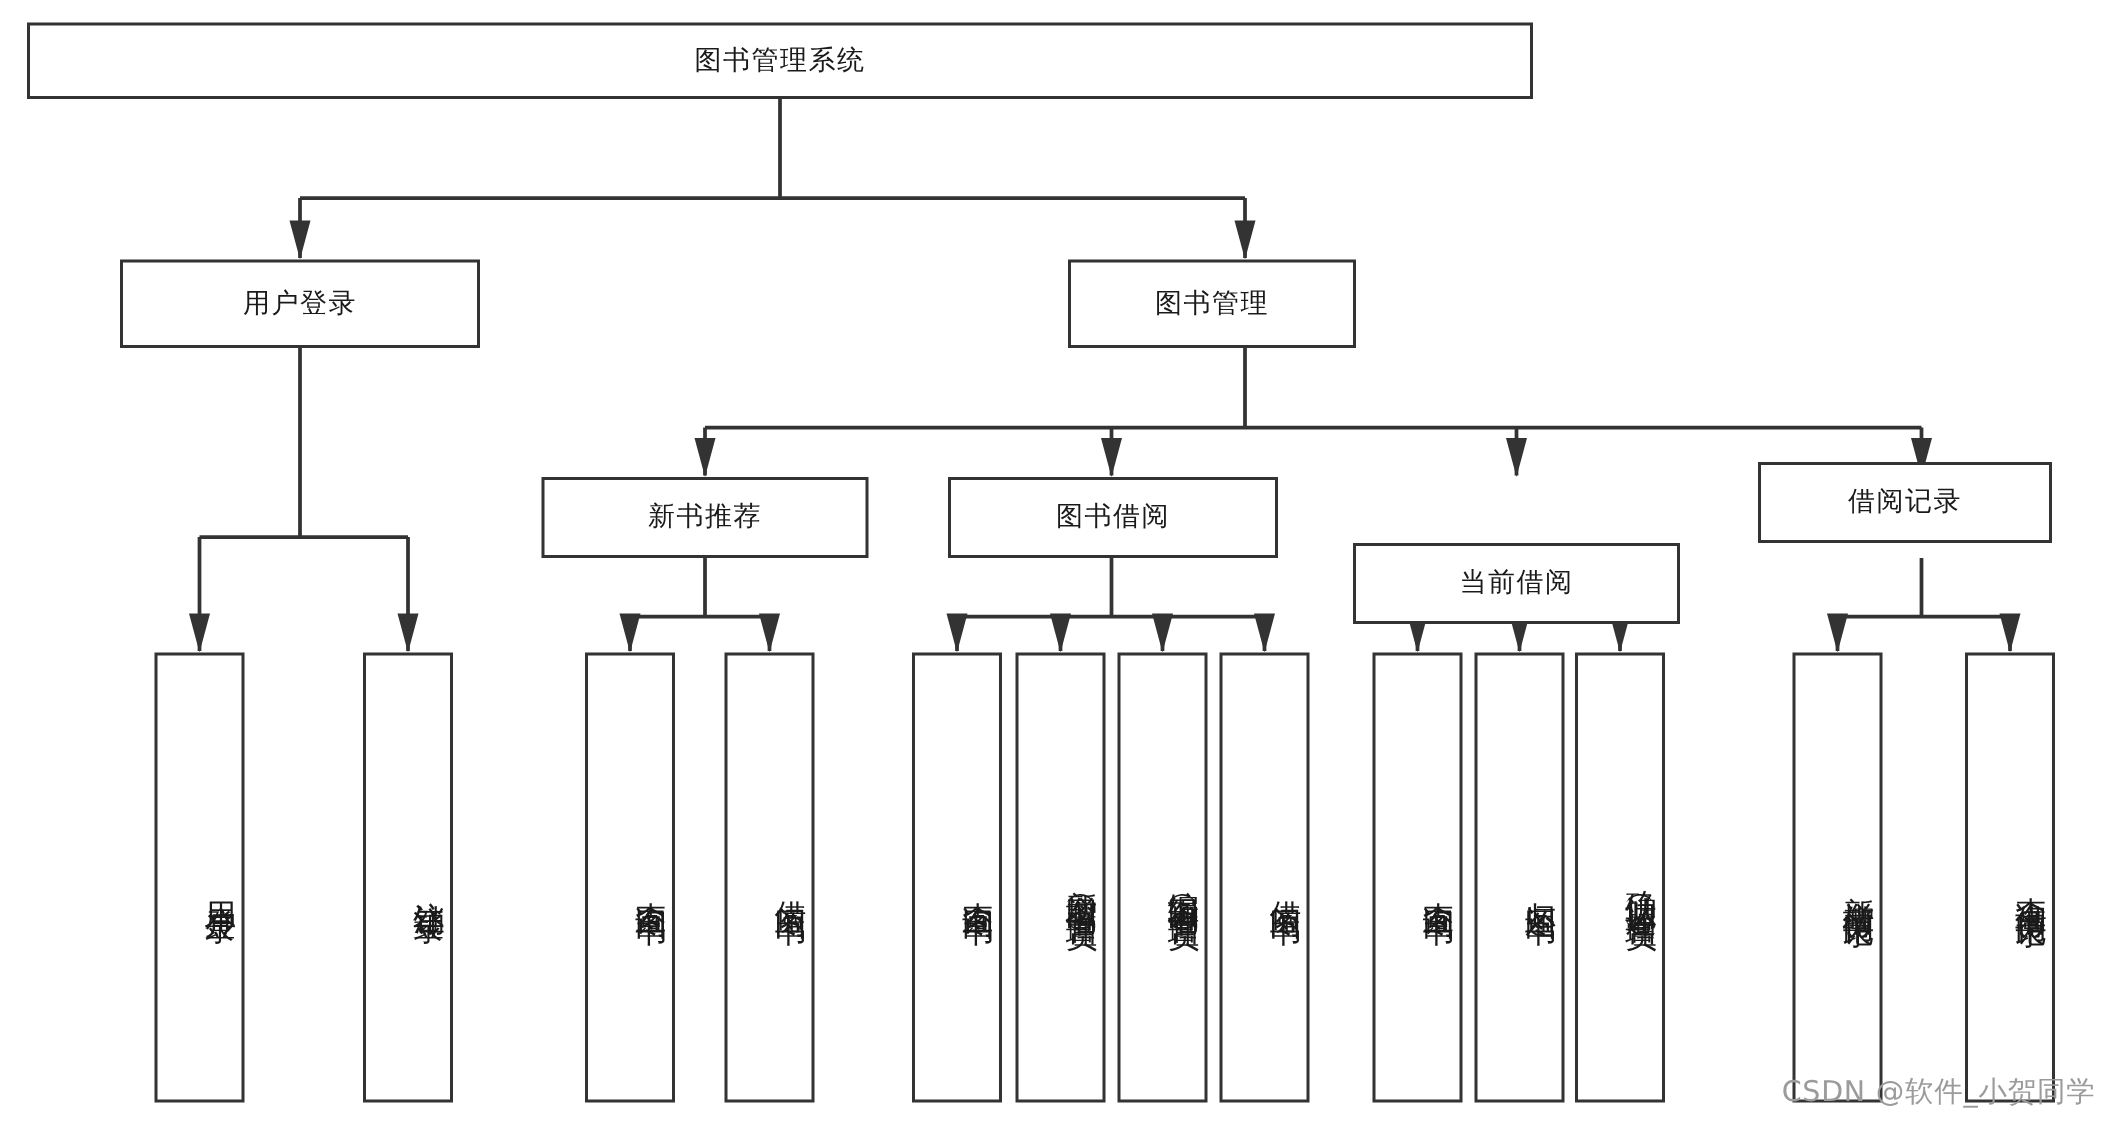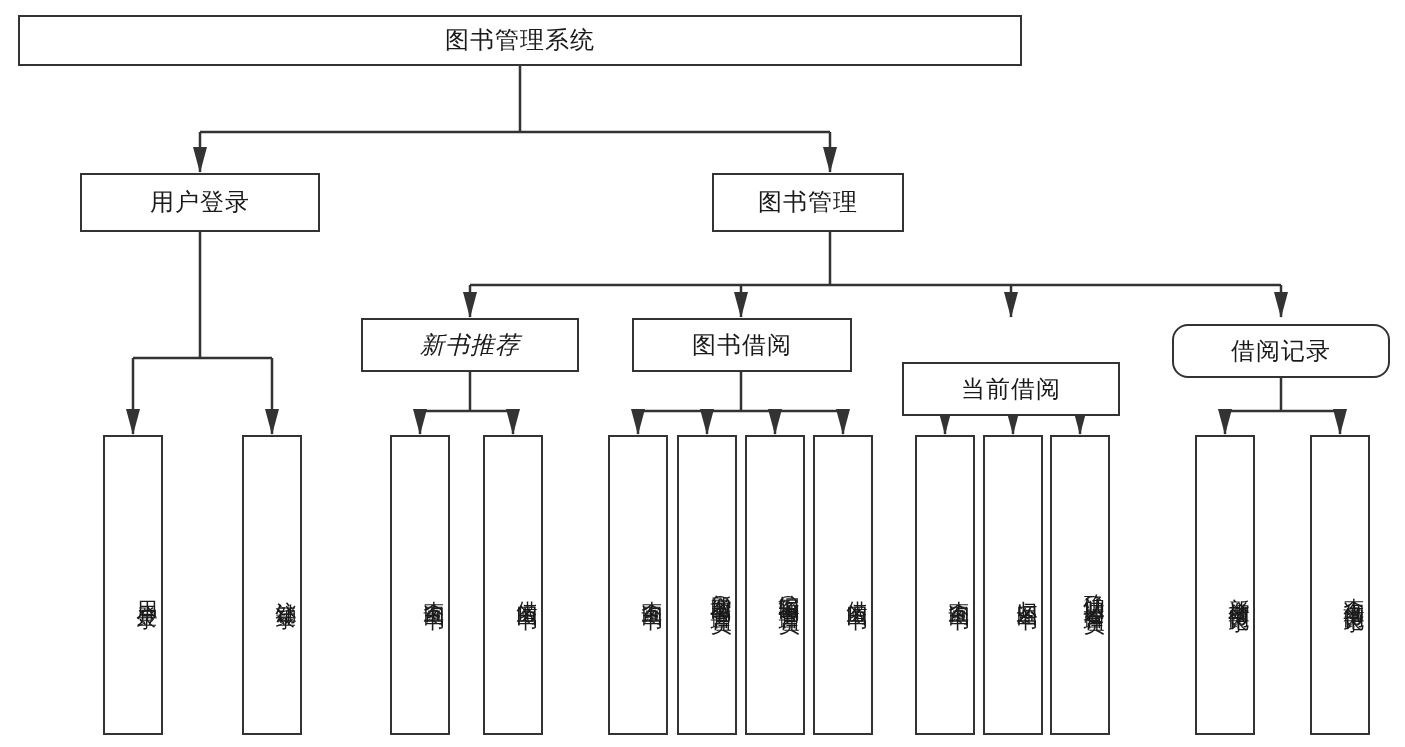--- a/index.html
+++ b/index.html
@@ -30,21 +30,21 @@
     position: absolute;
     box-sizing: border-box;
     border: 2px solid #333333;
     background: #ffffff;
     display: flex;
     align-items: center;
     justify-content: center;
     color: #1a1a1a;
   }
   .node.horizontal {
-    font-size: 24px;
+    font-size: 18px;
     letter-spacing: 1px;
     line-height: 1.2;
     text-align: center;
   }
   .node.vertical {
     writing-mode: vertical-rl;
     text-orientation: upright;
     font-size: 21px;
     line-height: 1.35;
     letter-spacing: 3px;
@@ -129,30 +129,30 @@
   <div id="nodes-layer">
       <div class="node horizontal" style="left: 18px; top: 15px; width: 1004px; height: 51px;">
         <span class="hlabel">图书管理系统</span>
       </div>
       <div class="node horizontal" style="left: 80px; top: 173px; width: 240px; height: 59px;">
         <span class="hlabel">用户登录</span>
       </div>
       <div class="node horizontal" style="left: 712px; top: 173px; width: 192px; height: 59px;">
         <span class="hlabel">图书管理</span>
       </div>
-      <div class="node horizontal" style="left: 361px; top: 318px; width: 218px; height: 54px; font-style: italic;">
+      <div class="node horizontal" style="left: 361px; top: 318px; width: 218px; height: 54px;">
         <span class="hlabel">新书推荐</span>
       </div>
       <div class="node horizontal" style="left: 632px; top: 318px; width: 220px; height: 54px;">
         <span class="hlabel">图书借阅</span>
       </div>
       <div class="node horizontal" style="left: 902px; top: 318px; width: 218px; height: 54px; margin-top: 44px;">
         <span class="hlabel">当前借阅</span>
       </div>
-      <div class="node horizontal" style="left: 1172px; top: 324px; width: 218px; height: 54px; border-radius: 16px;">
+      <div class="node horizontal" style="left: 1172px; top: 308px; width: 196px; height: 54px;">
         <span class="hlabel">借阅记录</span>
       </div>
       <div class="node vertical" style="left: 103px; top: 435px; width: 60px; height: 300px;">
         <span class="vlabel">用户登录</span>
       </div>
       <div class="node vertical" style="left: 242px; top: 435px; width: 60px; height: 300px;">
         <span class="vlabel">注销登录</span>
       </div>
       <div class="node vertical" style="left: 390px; top: 435px; width: 60px; height: 300px;">
         <span class="vlabel">查询图书</span>
@@ -181,13 +181,14 @@
       <div class="node vertical" style="left: 1050px; top: 435px; width: 60px; height: 300px;">
         <span class="vlabel">确认归还（管理员）</span>
       </div>
       <div class="node vertical" style="left: 1195px; top: 435px; width: 60px; height: 300px;">
         <span class="vlabel">新增借阅记录</span>
       </div>
       <div class="node vertical" style="left: 1310px; top: 435px; width: 60px; height: 300px;">
         <span class="vlabel">查询借阅记录</span>
       </div>
     </div>
+  <div id="watermark">CSDN @软件_小贺同学</div>
 </div>
 
 </body></html>

